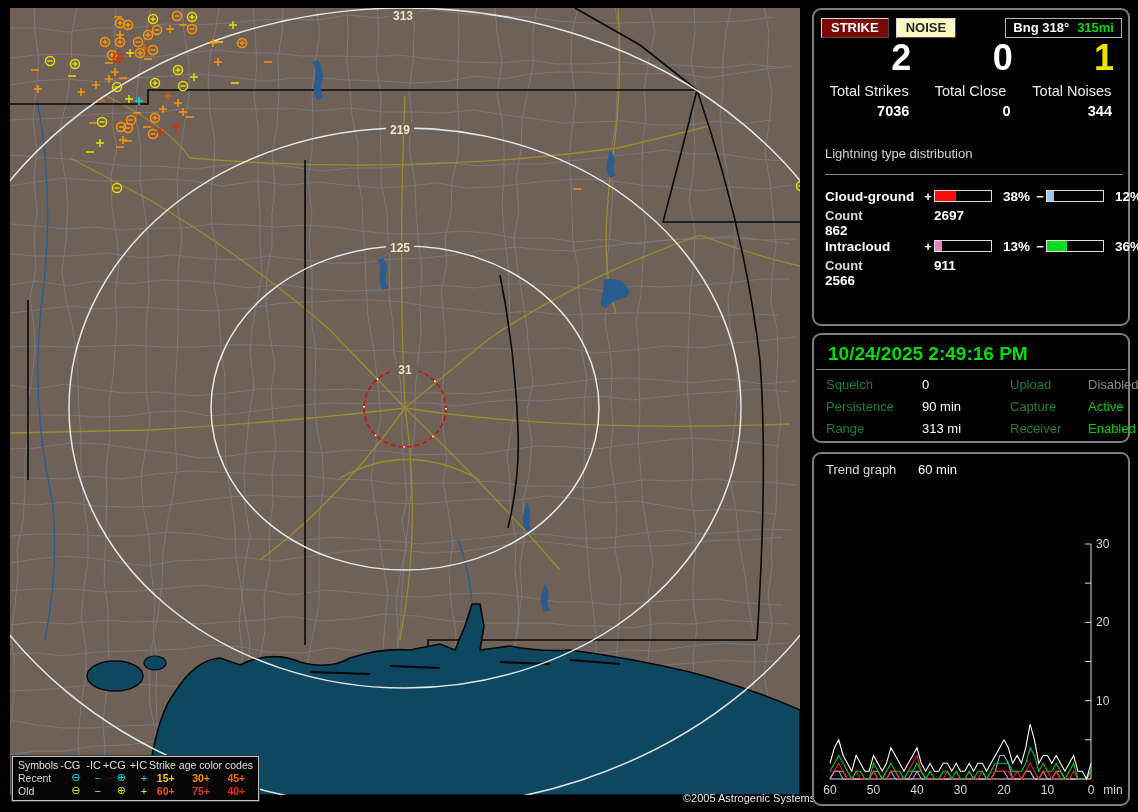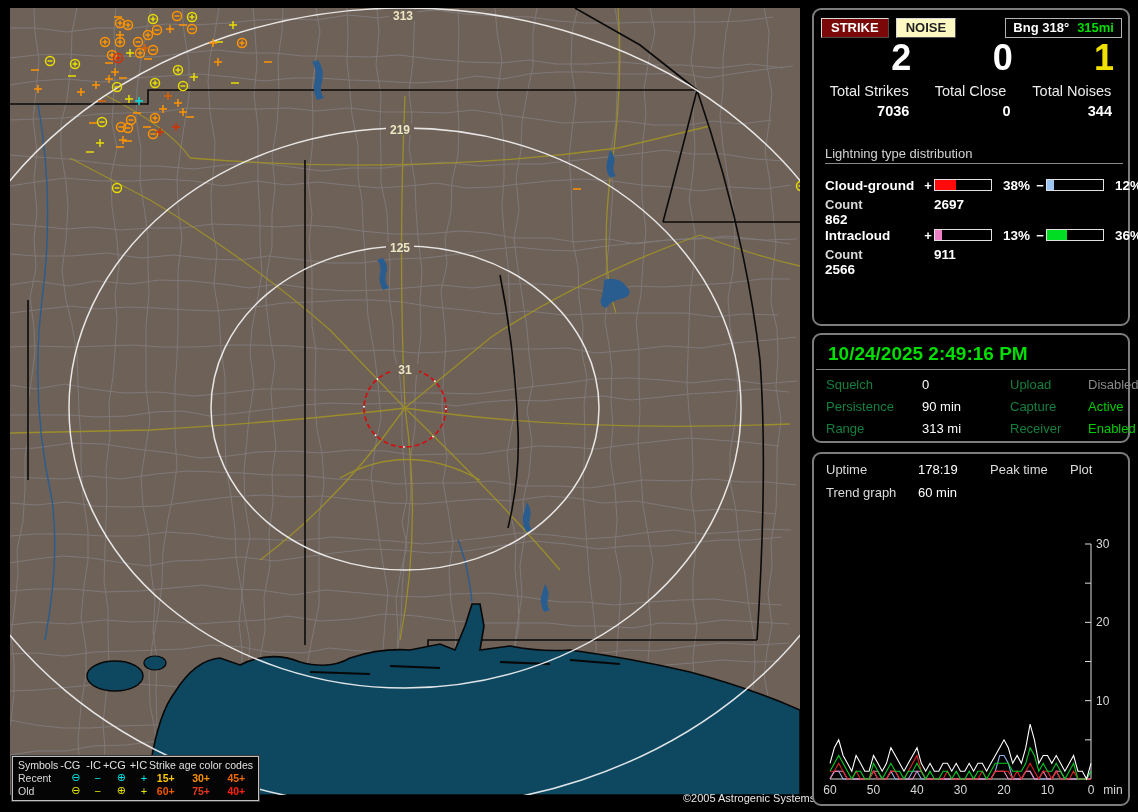--- a/index.html
+++ b/index.html
@@ -47,21 +47,21 @@
           padding:0 6px 1px 6px; align-self:center; cursor:default; }
   .numrow .num { font-size:36px; font-weight:bold; color:#fff; text-align:right;
                  padding-right:8px; line-height:40px; }
   .numrow .num.yellow { color:#f0e000; }
   .totrow .tlab { font-size:14.5px; color:#ececec; text-align:center; margin-top:5px; }
   .totrow .tval { font-size:14.5px; font-weight:bold; color:#fff; text-align:right;
                   padding-right:10px; margin-top:4px; }
 
   #dist { padding:0 5px 0 11px; margin-top:27px; }
   #dist .dtitle { font-size:13px; color:#d4d4d4; border-bottom:1px solid #8a8a8a;
-                  padding-bottom:2px; margin-bottom:9px; }
+                  padding-bottom:13px; margin-bottom:9px; }
   .drow, .crow { display:grid; grid-template-columns:97px 12px 60px 40px 12px 60px 40px;
                  align-items:center; height:24px; }
   .drow .dlab { font-weight:bold; color:#fff; font-size:13.5px; }
   .drow .sign { color:#fff; font-weight:bold; font-size:13px; text-align:center; }
   .bar { width:58px; height:12px; border:1px solid #e0e0e0; background:#000; }
   .bar i { display:block; height:100%; }
   .drow .pct { color:#fff; font-weight:bold; font-size:13.5px; text-align:right; padding-right:4px; }
   .crow { height:26px; }
   .crow .clab { color:#d8d8d8; font-size:13px; font-weight:bold; }
   .crow .cval { color:#fff; font-size:13.5px; font-weight:bold; grid-column:span 3; }
@@ -608,26 +608,20 @@
           <div class="val">313 mi</div>
           <div class="lab">Receiver</div>
           <div class="val grn">Enabled</div>
         </div>
       </div>
   </div>
 
   <div id="panel-session" class="abs panel" style="position:absolute;">
     <div id="session-rows">
         <div class="urow">
-          <div class="lab">Uptime</div>
-          <div class="val">178:19</div>
-          <div class="lab">Peak time</div>
-          <div class="lab">Plot</div>
-        </div>
-        <div class="urow">
           <div class="lab">Trend graph</div>
           <div class="val">60 min</div>
           <div class="val"></div>
           <div class="val"></div>
         </div>
       </div>
     <svg id="trend-svg" width="312" height="266">
         <g stroke="#dcdcdc" stroke-width="1" fill="none">
           <path d="M13,243 H274 V8"></path>
           <path d="M268,243 H274"></path>

